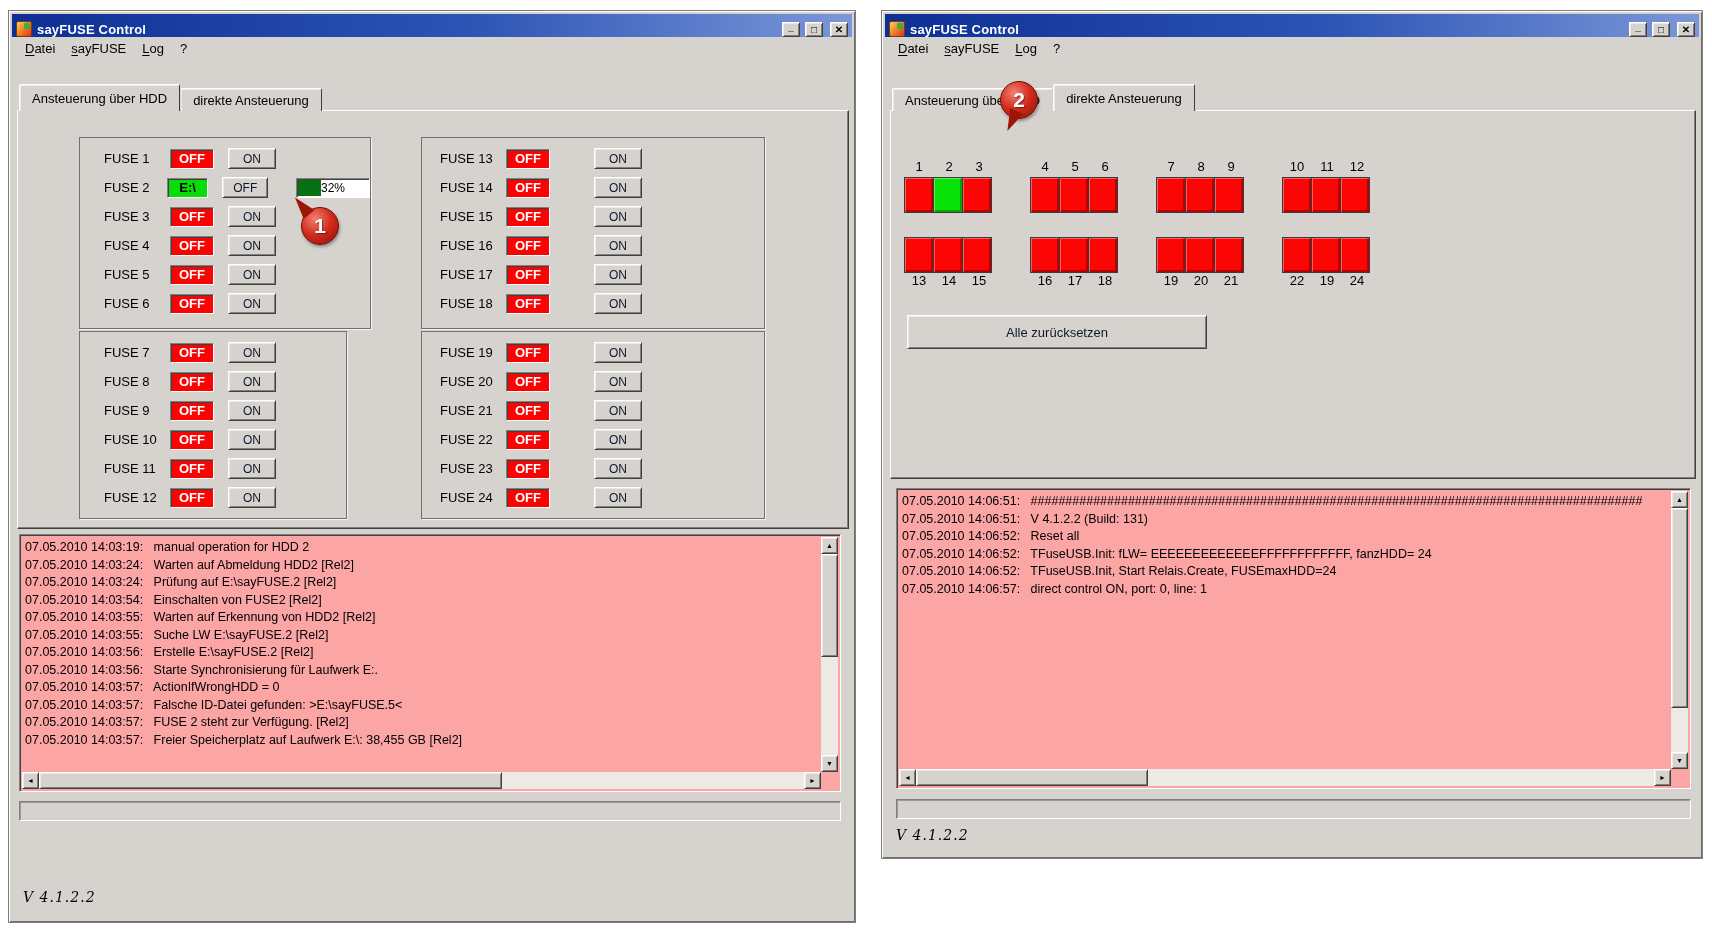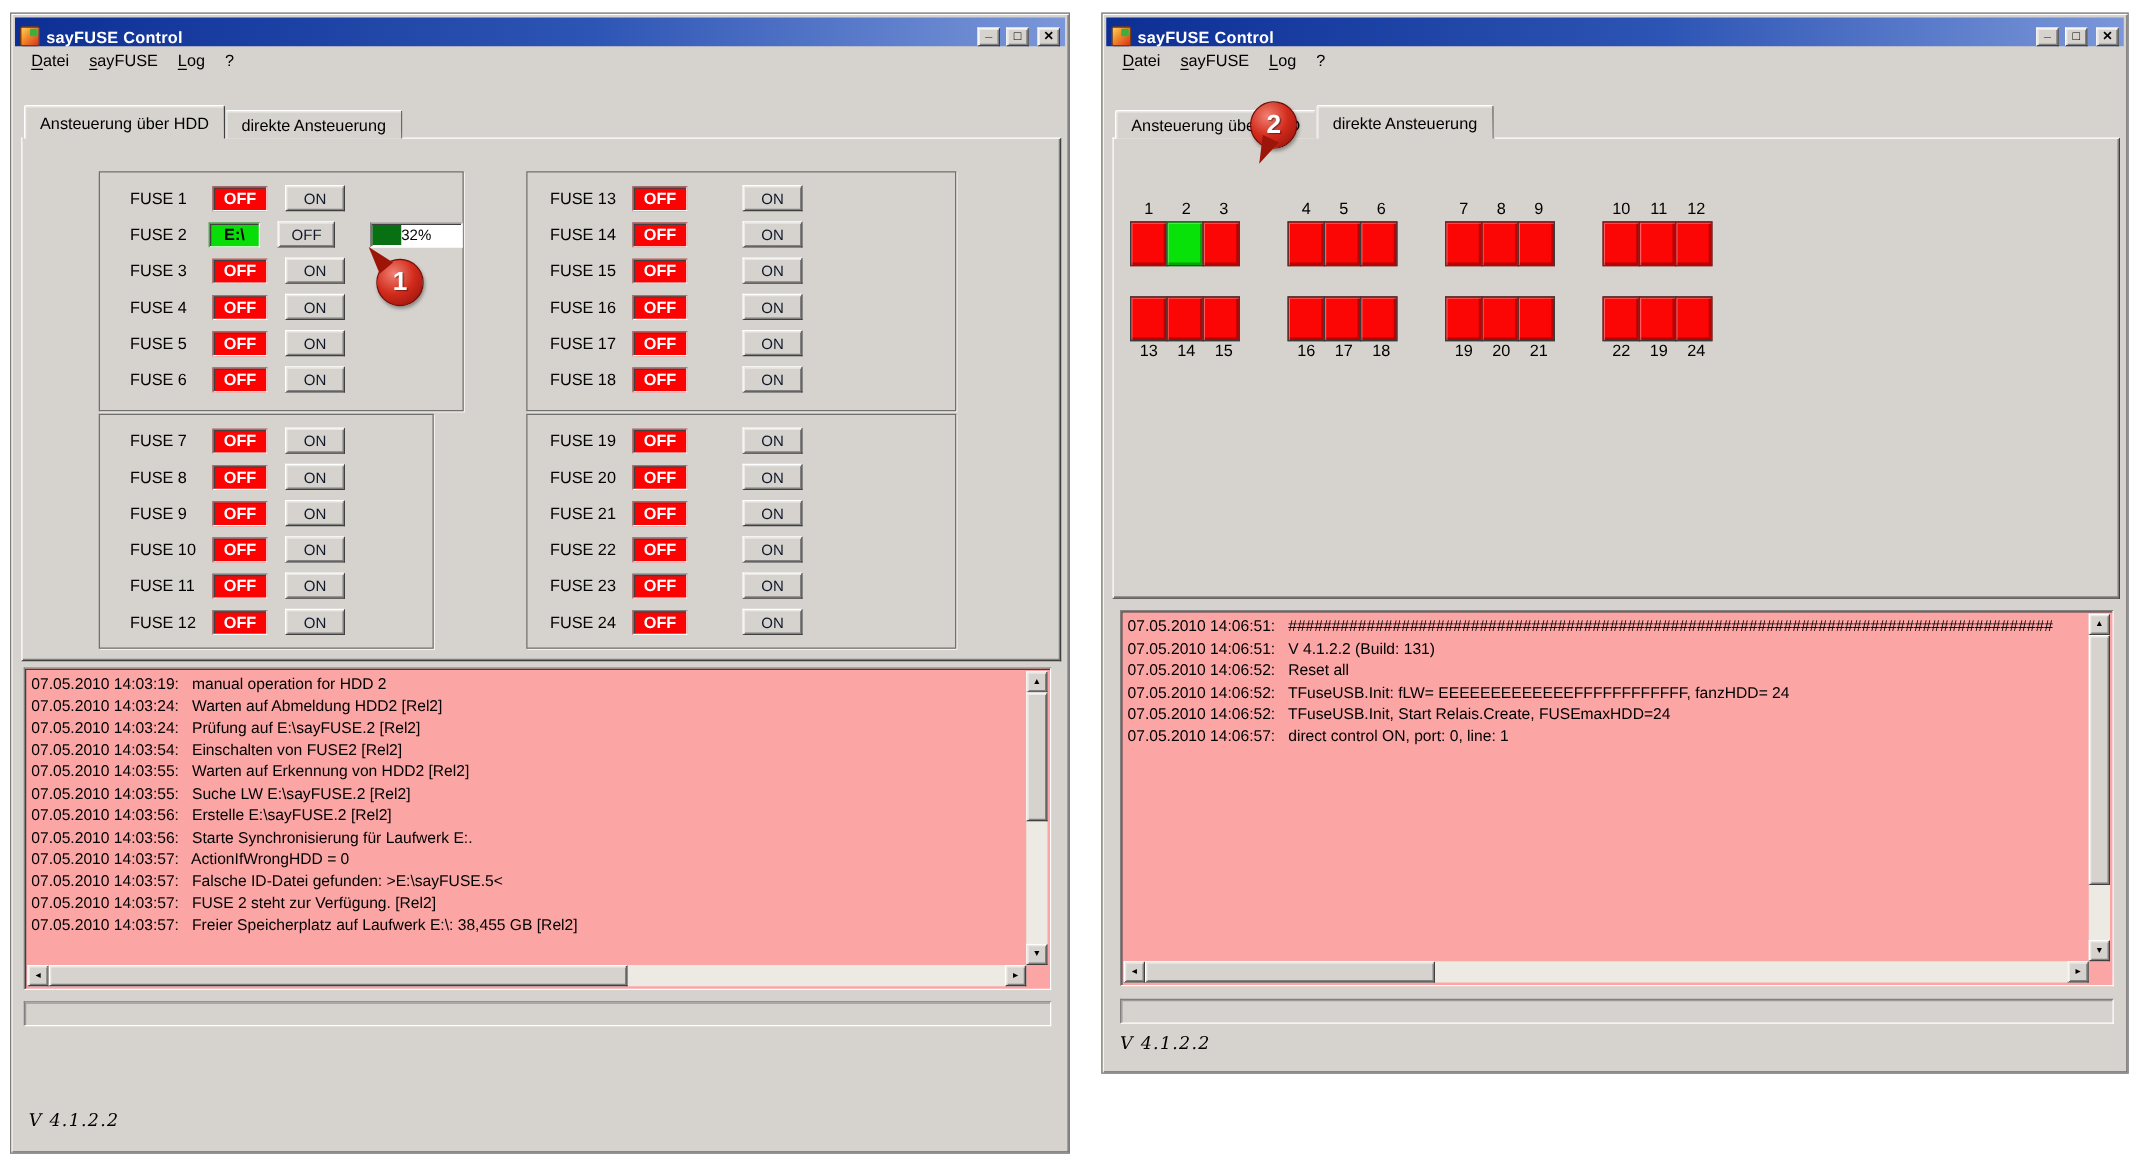--- a/index.html
+++ b/index.html
@@ -443,20 +443,21 @@
           </div>
           <div class="grid-nums">
             <div class="grid-num">22</div>
             <div class="grid-num">19</div>
             <div class="grid-num">24</div>
           </div>
         </div>
       </div>
     </div>
 
+  <button class="btn reset-btn">Alle zurücksetzen</button>
 
   <div class="callout">2</div>
 
   <div class="log">
     <div class="log-content"><div class="log-line">07.05.2010 14:06:51:   ########################################################################################</div><div class="log-line">07.05.2010 14:06:51:   V 4.1.2.2 (Build: 131)</div><div class="log-line">07.05.2010 14:06:52:   Reset all</div><div class="log-line">07.05.2010 14:06:52:   TFuseUSB.Init: fLW= EEEEEEEEEEEEEFFFFFFFFFFFF, fanzHDD= 24</div><div class="log-line">07.05.2010 14:06:52:   TFuseUSB.Init, Start Relais.Create, FUSEmaxHDD=24</div><div class="log-line">07.05.2010 14:06:57:   direct control ON, port: 0, line: 1</div></div>
     <div class="sb-v">
       <div class="sb-btn sb-up">
           <span>▲</span>
         </div>
       <div class="sb-thumb"></div>

